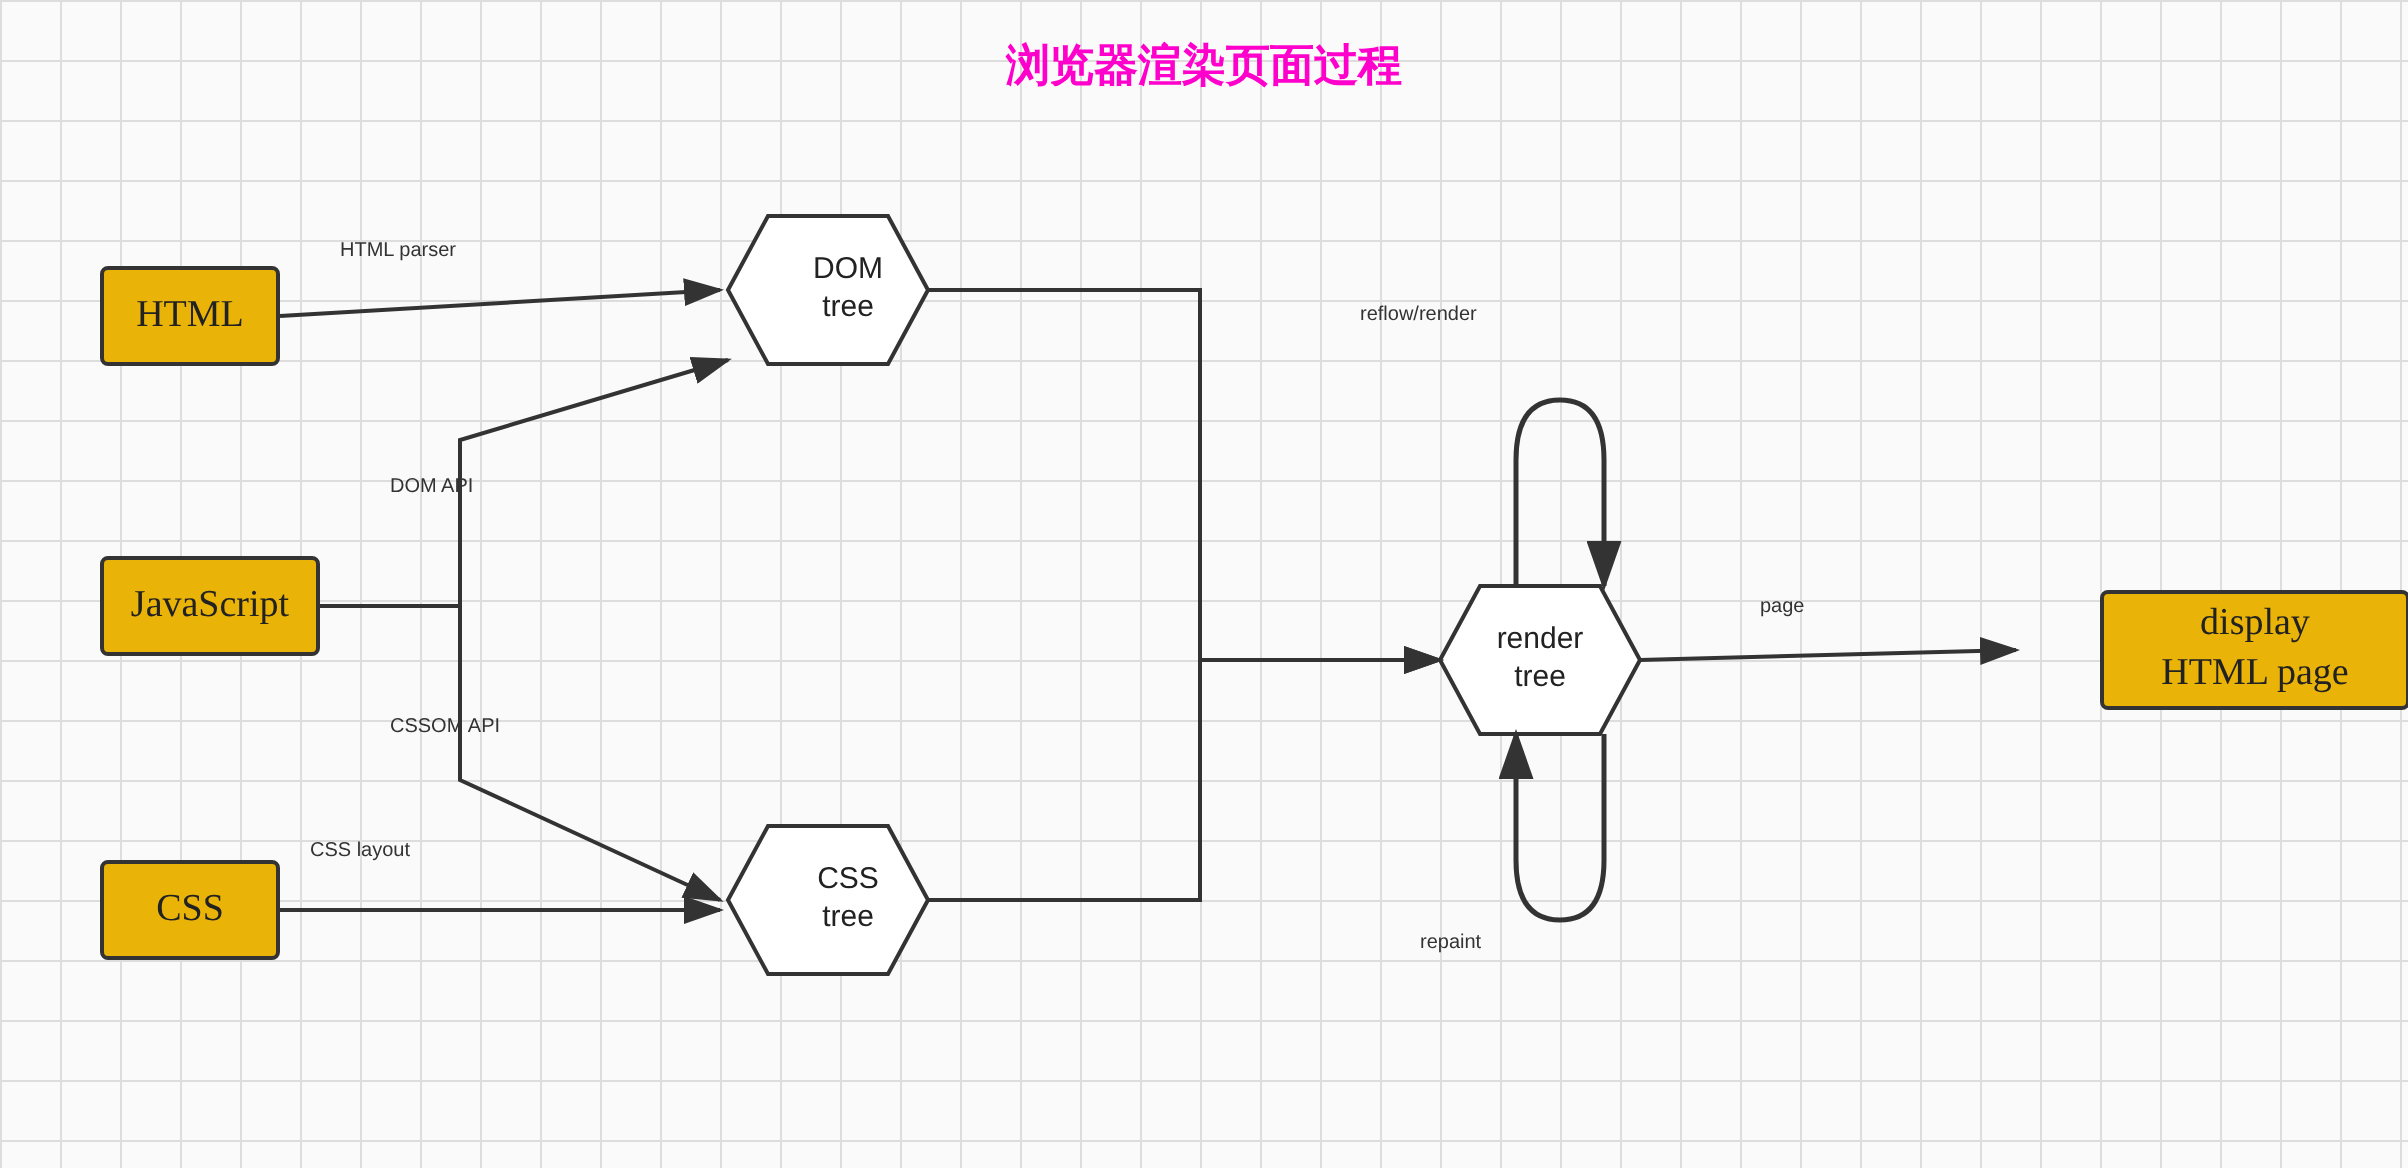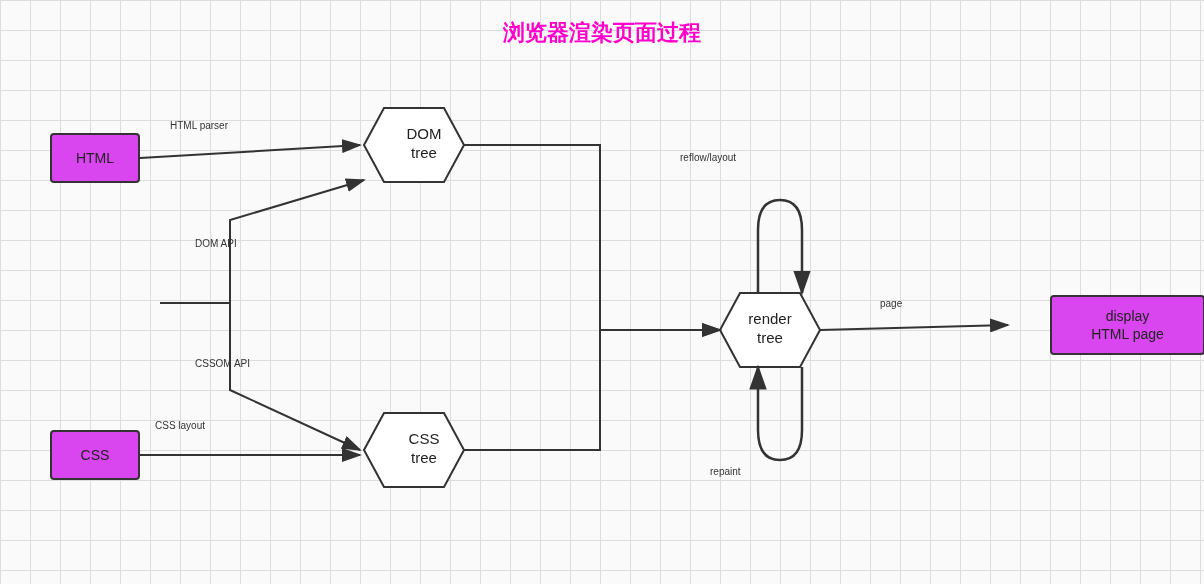--- a/index.html
+++ b/index.html
@@ -39,30 +39,31 @@
       text-align: center;
       font-size: 22px;
       font-weight: bold;
       color: #ff00cc;
     }
 
     
     .box-rect {
       position: absolute;
       border: 2px solid #333;
-      background: #d946ef;
+      background: #eab308;
       display: flex;
       align-items: center;
       justify-content: center;
-      font-size: 14px;
+      font-size: 19px;
       font-weight: normal;
       color: #222;
       text-align: center;
       line-height: 1.3;
       border-radius: 4px;
+      font-family: Liberation Serif, serif;
     }
 
     
     .arrows-svg {
       position: absolute;
       top: 0; left: 0;
       width: 1204px;
       height: 584px;
       pointer-events: none;
     }
@@ -81,20 +82,23 @@
 <div class="grid-bg"></div>
 
 <div class="diagram-container">
 
   <div class="title">浏览器渲染页面过程</div>
 
   <div class="box-rect" style="left:50px; top:133px; width:90px; height:50px;">
     <span>HTML</span>
   </div>
 
+  <div class="box-rect" style="left:50px; top:278px; width:110px; height:50px;">
+    <span>JavaScript</span>
+  </div>
 
   <div class="box-rect" style="left:50px; top:430px; width:90px; height:50px;">
     <span>CSS</span>
   </div>
 
   <div class="box-rect" style="left:1010px; top:295px; width:155px; height:60px; text-align:center;margin-left:40px;">
     <span style="white-space:pre-line;">display
 HTML page</span>
   </div>
 
@@ -141,19 +145,19 @@
   </svg>
 
   <div class="arrow-label" style="left:170px; top:120px;">HTML parser</div>
 
   <div class="arrow-label" style="left:195px; top:238px;">DOM API</div>
 
   <div class="arrow-label" style="left:195px; top:358px;text-align:center;">CSSOM API</div>
 
   <div class="arrow-label" style="left:155px; top:420px;">CSS layout</div>
 
-  <div class="arrow-label" style="left:680px; top:152px;">reflow/layout</div>
+  <div class="arrow-label" style="left:680px; top:152px;">reflow/render</div>
 
   <div class="arrow-label" style="left:710px; top:466px;">repaint</div>
 
   <div class="arrow-label" style="left:880px; top:298px;">page</div>
 
 </div>
 
 </body></html>

